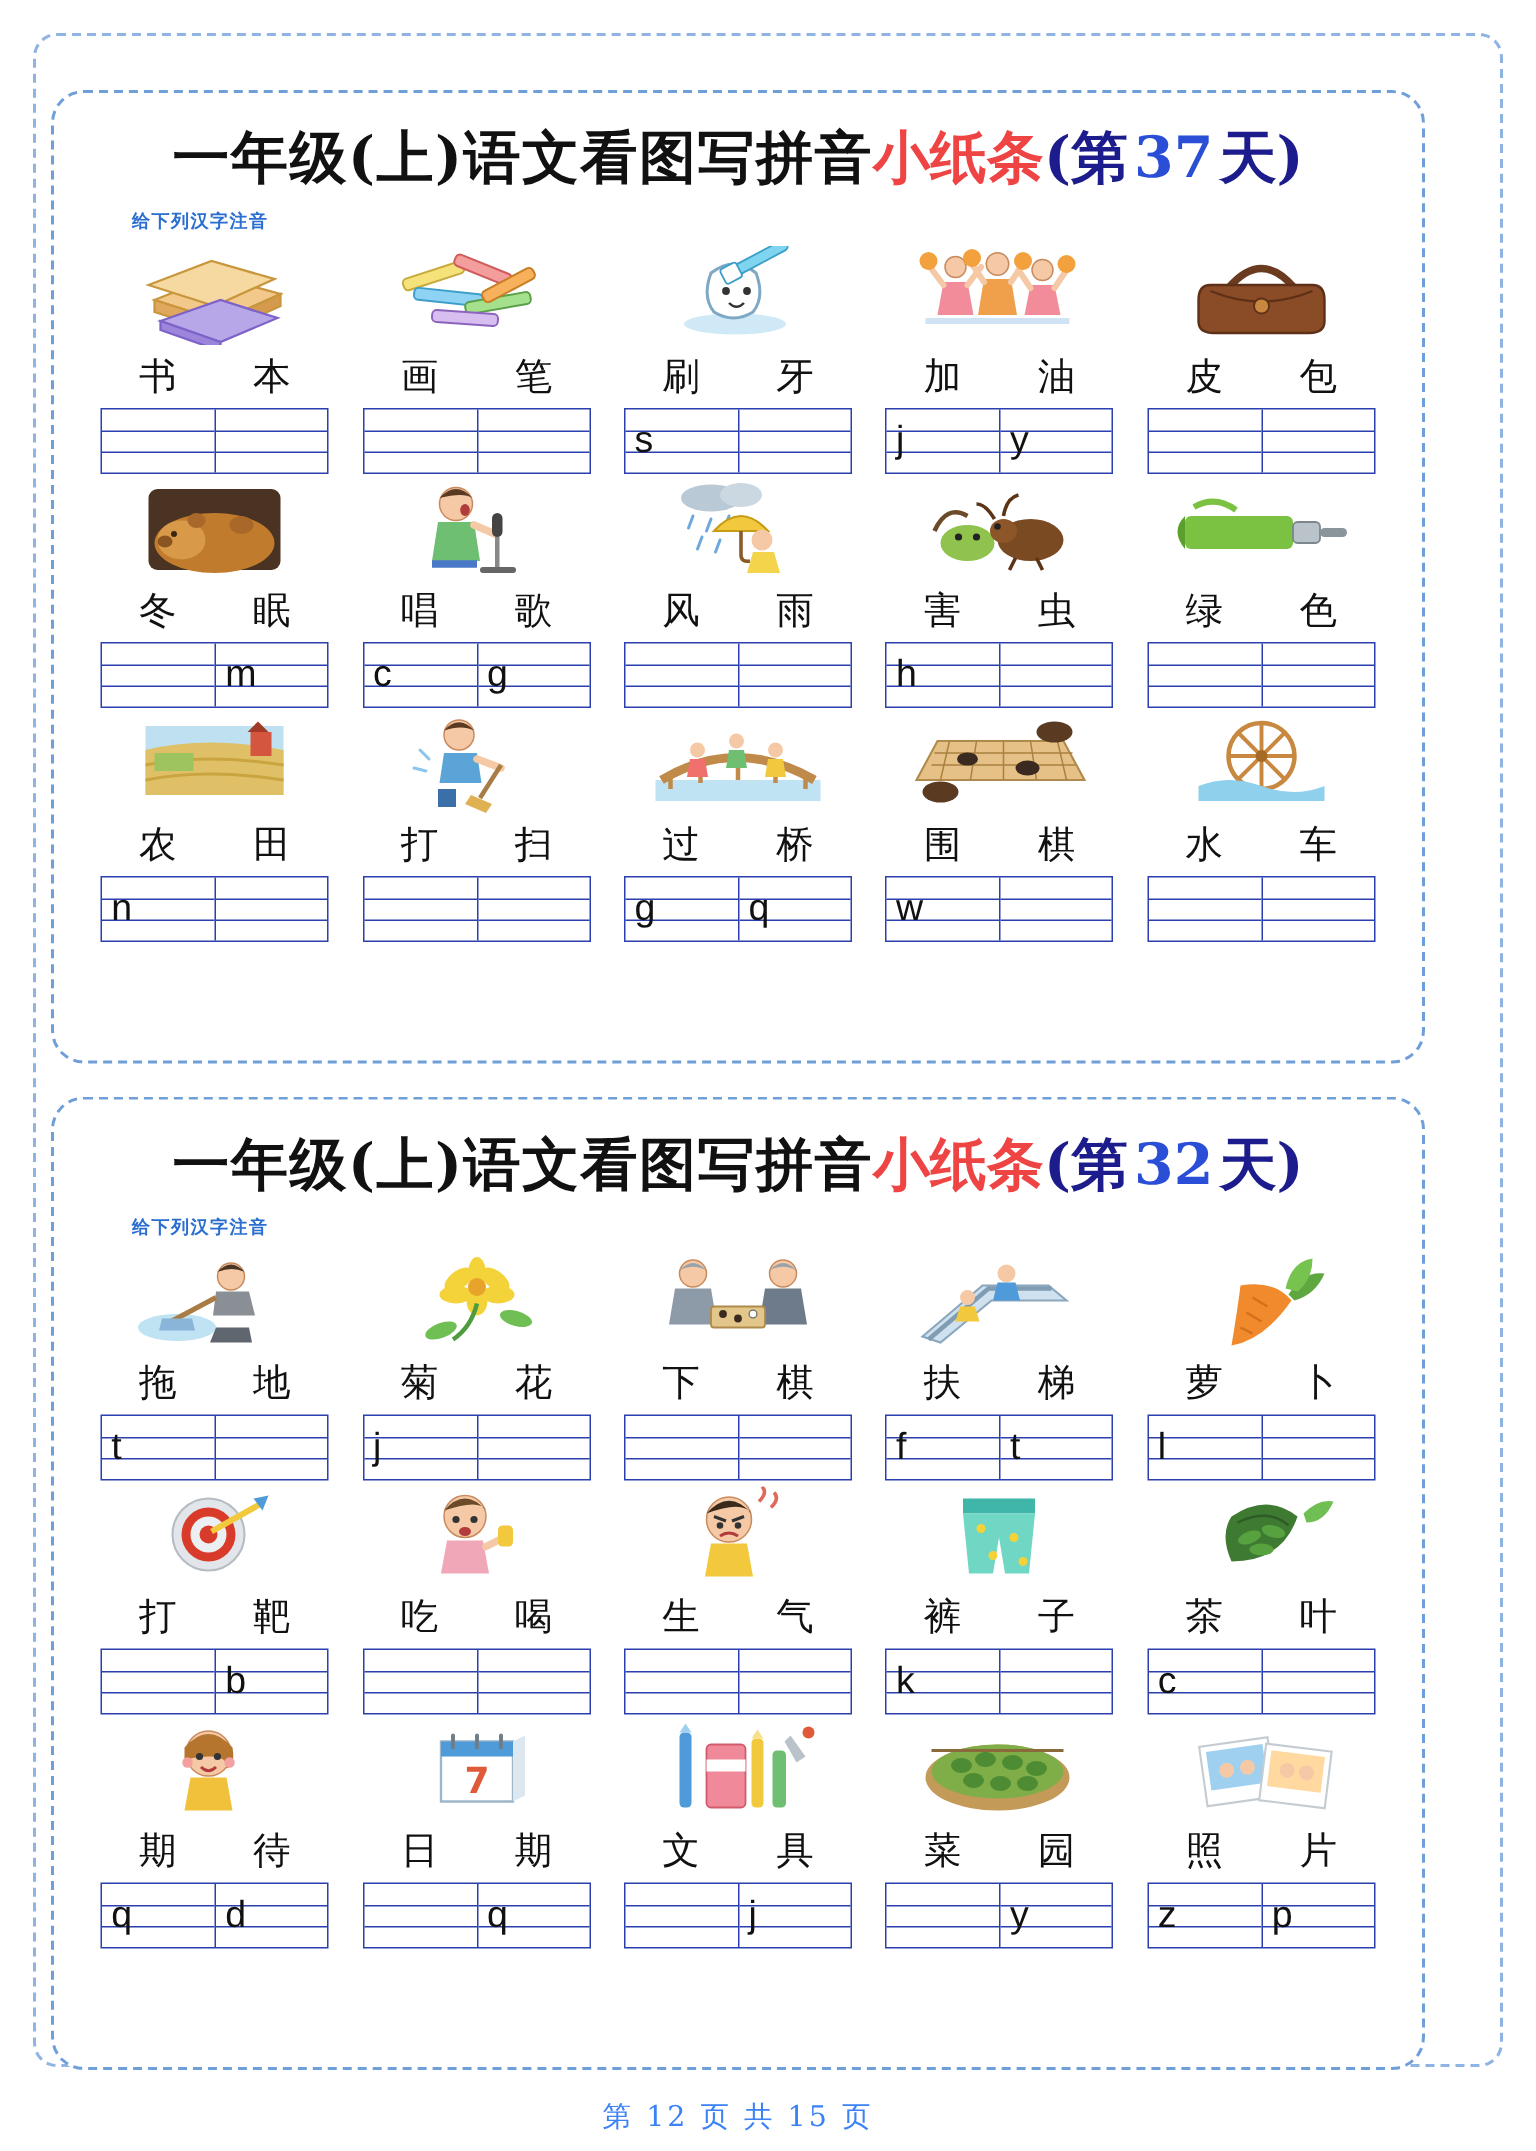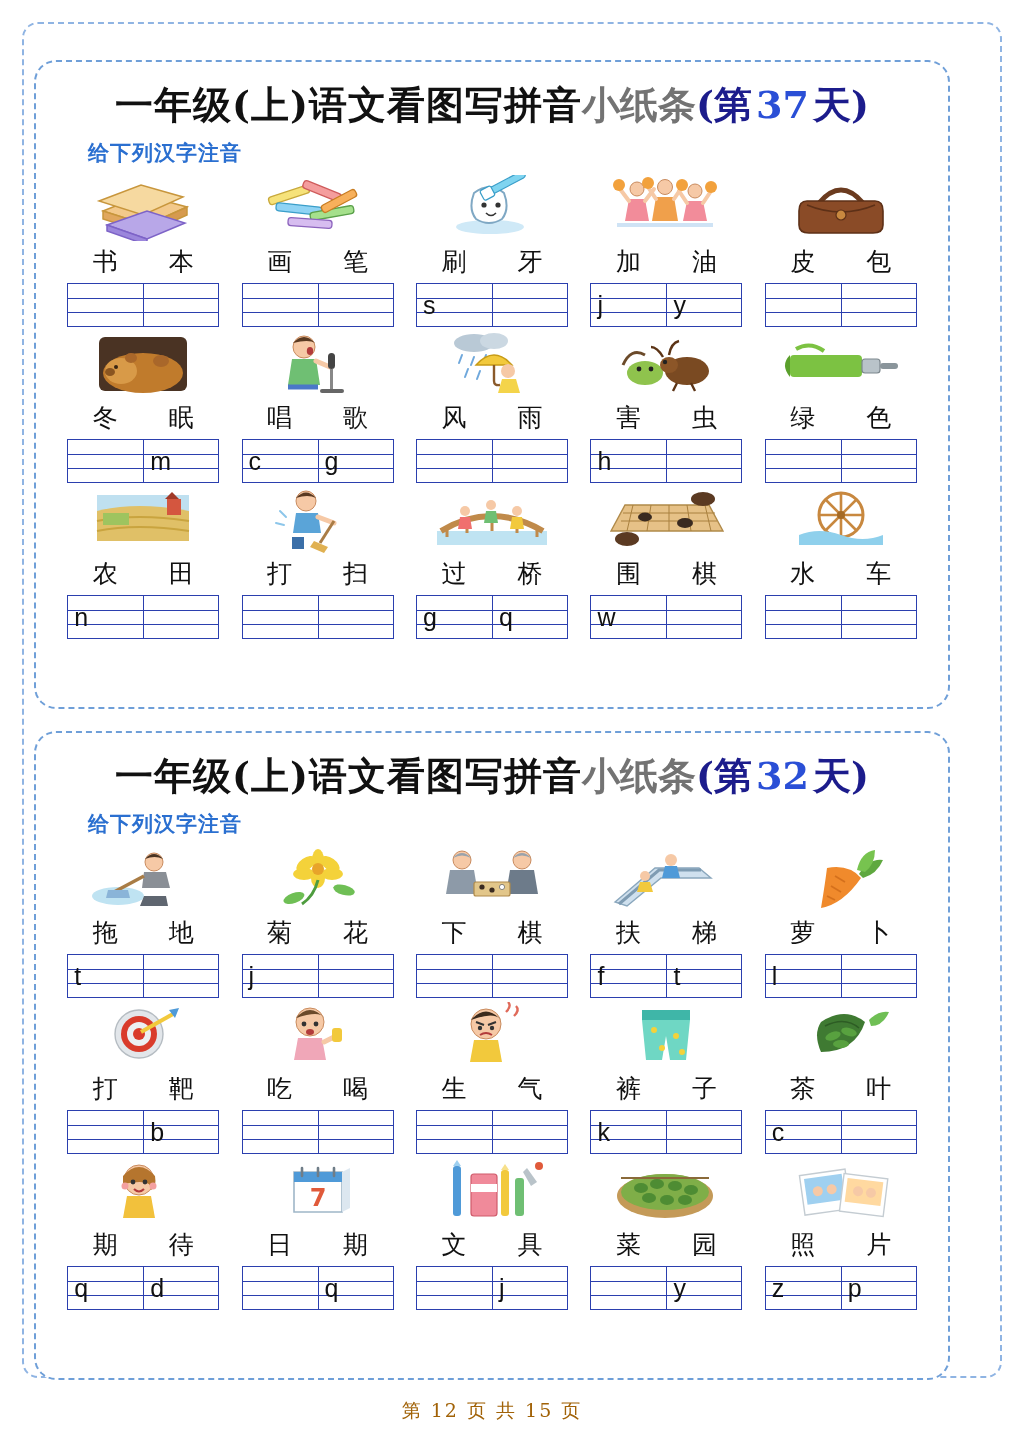--- a/index.html
+++ b/index.html
@@ -57,39 +57,39 @@
     font-family: "DejaVu Serif", serif;
     font-weight: bold;
     font-size: 38px;
     letter-spacing: 1px;
     color: #111;
   }
   .title-red {
     font-family: Liberation Serif, serif;
     font-weight: bold;
     font-size: 38px;
-    color: #737373;
+    color: #ef4444;
   }
   .title-paren {
     font-family: "DejaVu Serif", serif;
     font-weight: bold;
     font-size: 38px;
     color: #1c1c8c;
   }
   .title-day {
     font-family: "DejaVu Serif", serif;
     font-weight: bold;
     font-size: 38px;
     color: #2a4fd6;
     padding: 0 4px;
   }
   .subtitle {
     margin-left: 52px;
     margin-top: 8px;
-    font-size: 21px;
+    font-size: 12px;
     font-weight: bold;
     color: #2a6fd0;
     letter-spacing: 1px;
   }
 
   .grid {
     display: grid;
     grid-template-columns: repeat(5, 1fr);
     column-gap: 8px;
     row-gap: 2px;
@@ -158,21 +158,21 @@
     font-family: "Liberation Sans", sans-serif;
     font-size: 25px;
     color: #111;
     z-index: 2;
     line-height: 1;
   }
   .footer {
     text-align: center;
     font-family: "DejaVu Serif", serif;
     font-size: 19px;
-    color: #a16207;
+    color: #3b82f6;
     margin-top: 18px;
     letter-spacing: 2px;
   }
 </style>
 </head>
 <body>
 
 <div class="outer-frame"></div>
 
 <div class="page">

